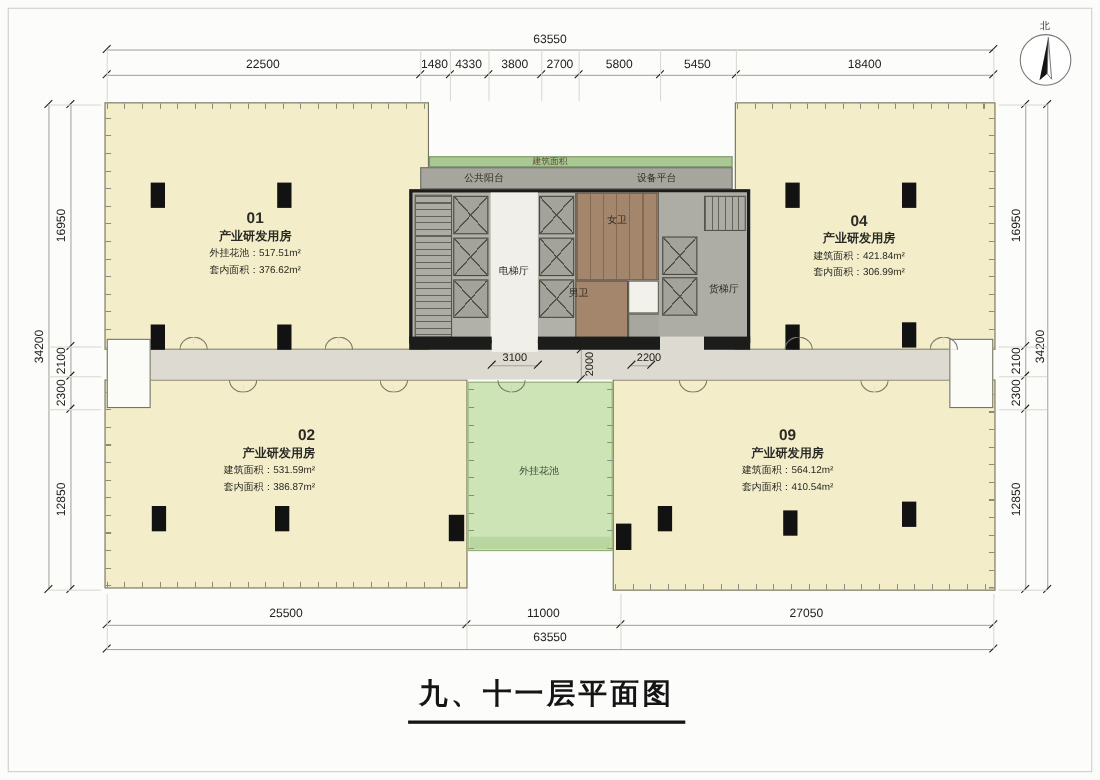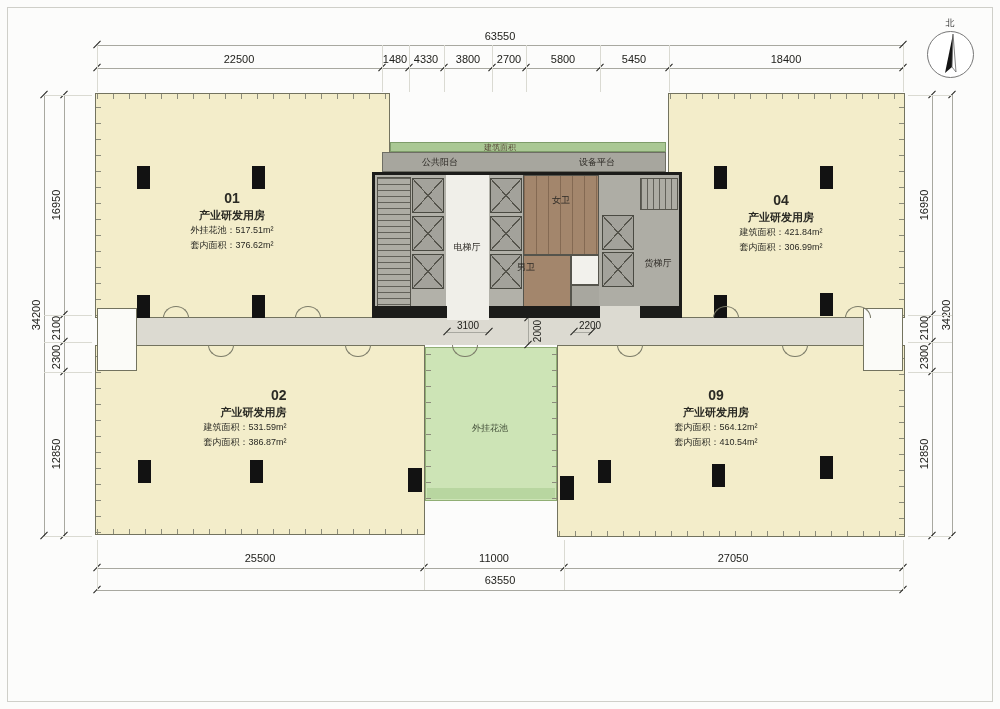--- a/index.html
+++ b/index.html
@@ -280,31 +280,32 @@
   </div>
   <div class="ulab" style="left:245px;top:387px;text-align:right;">
     <div class="num">02</div>
     <div class="typ">产业研发用房</div>
     <div class="area">建筑面积：531.59m²</div>
     <div class="area">套内面积：386.87m²</div>
   </div>
   <div class="ulab" style="left:716px;top:387px;">
     <div class="num">09</div>
     <div class="typ">产业研发用房</div>
-    <div class="area">套内面积：564.12m²</div>
+    <div class="area">建筑面积：564.12m²</div>
     <div class="area">套内面积：410.54m²</div>
   </div>
   <div class="ulab" style="left:781px;top:192px;">
     <div class="num">04</div>
     <div class="typ">产业研发用房</div>
     <div class="area">建筑面积：421.84m²</div>
     <div class="area">套内面积：306.99m²</div>
   </div>
 
   <div class="north-label" style="left:950px;top:17px;">北</div>
   <div class="compass-circle" style="left:927px;top:31px;">
     <svg width="45" height="45" viewBox="0 0 45 45">
       <polygon points="25,2 17,41 24,35" fill="#141414"></polygon>
       <polygon points="25,2 24,35 28,40" fill="none" stroke="#666" stroke-width="0.8"></polygon>
     </svg>
   </div>
 
+  <div class="title" style="left:497px;top:613px;">九、十一层平面图</div>
 </div>
 
 </body></html>

